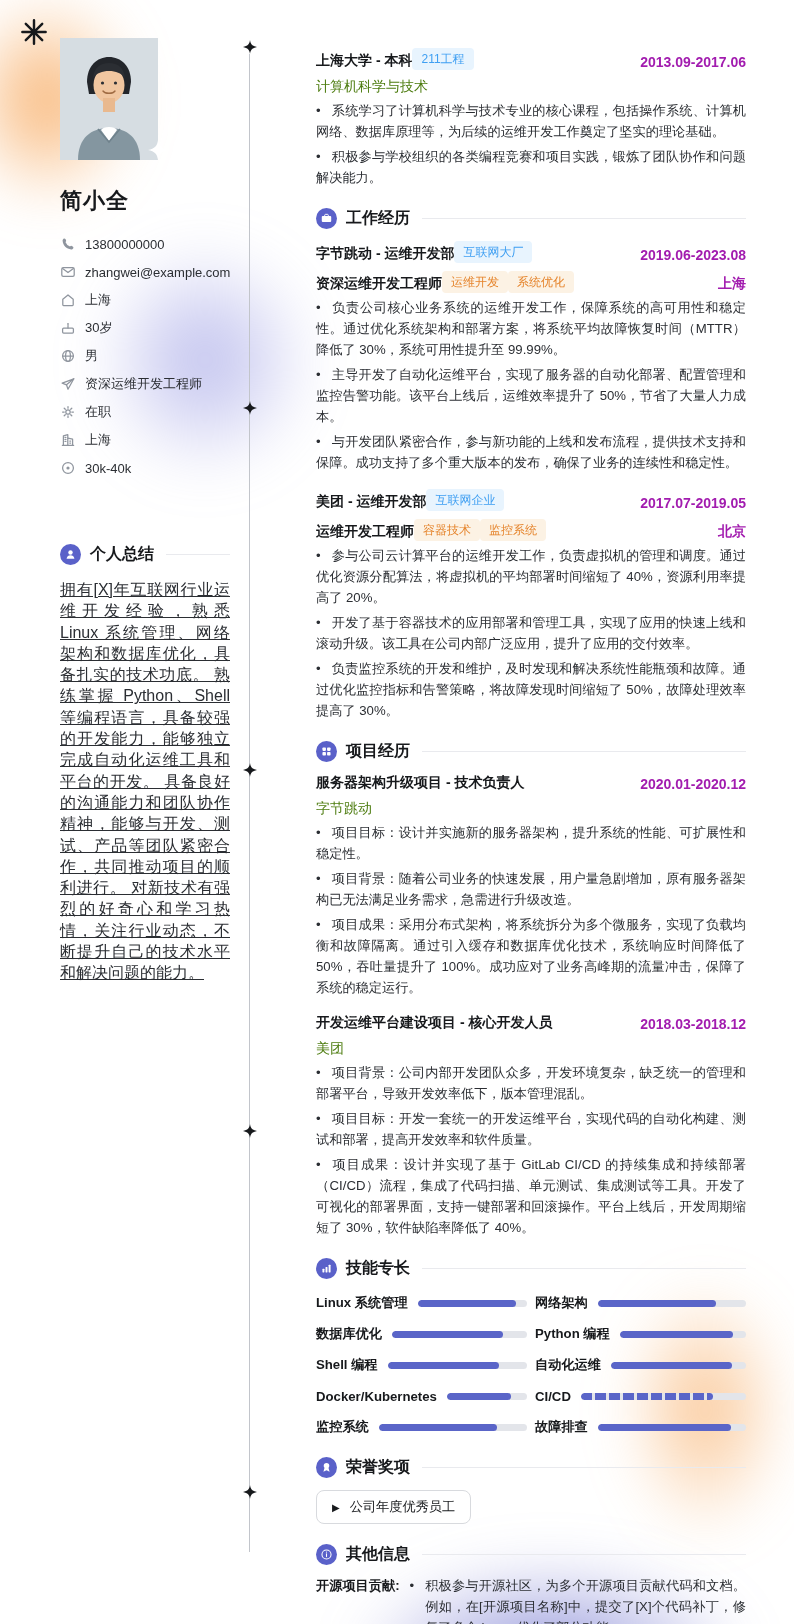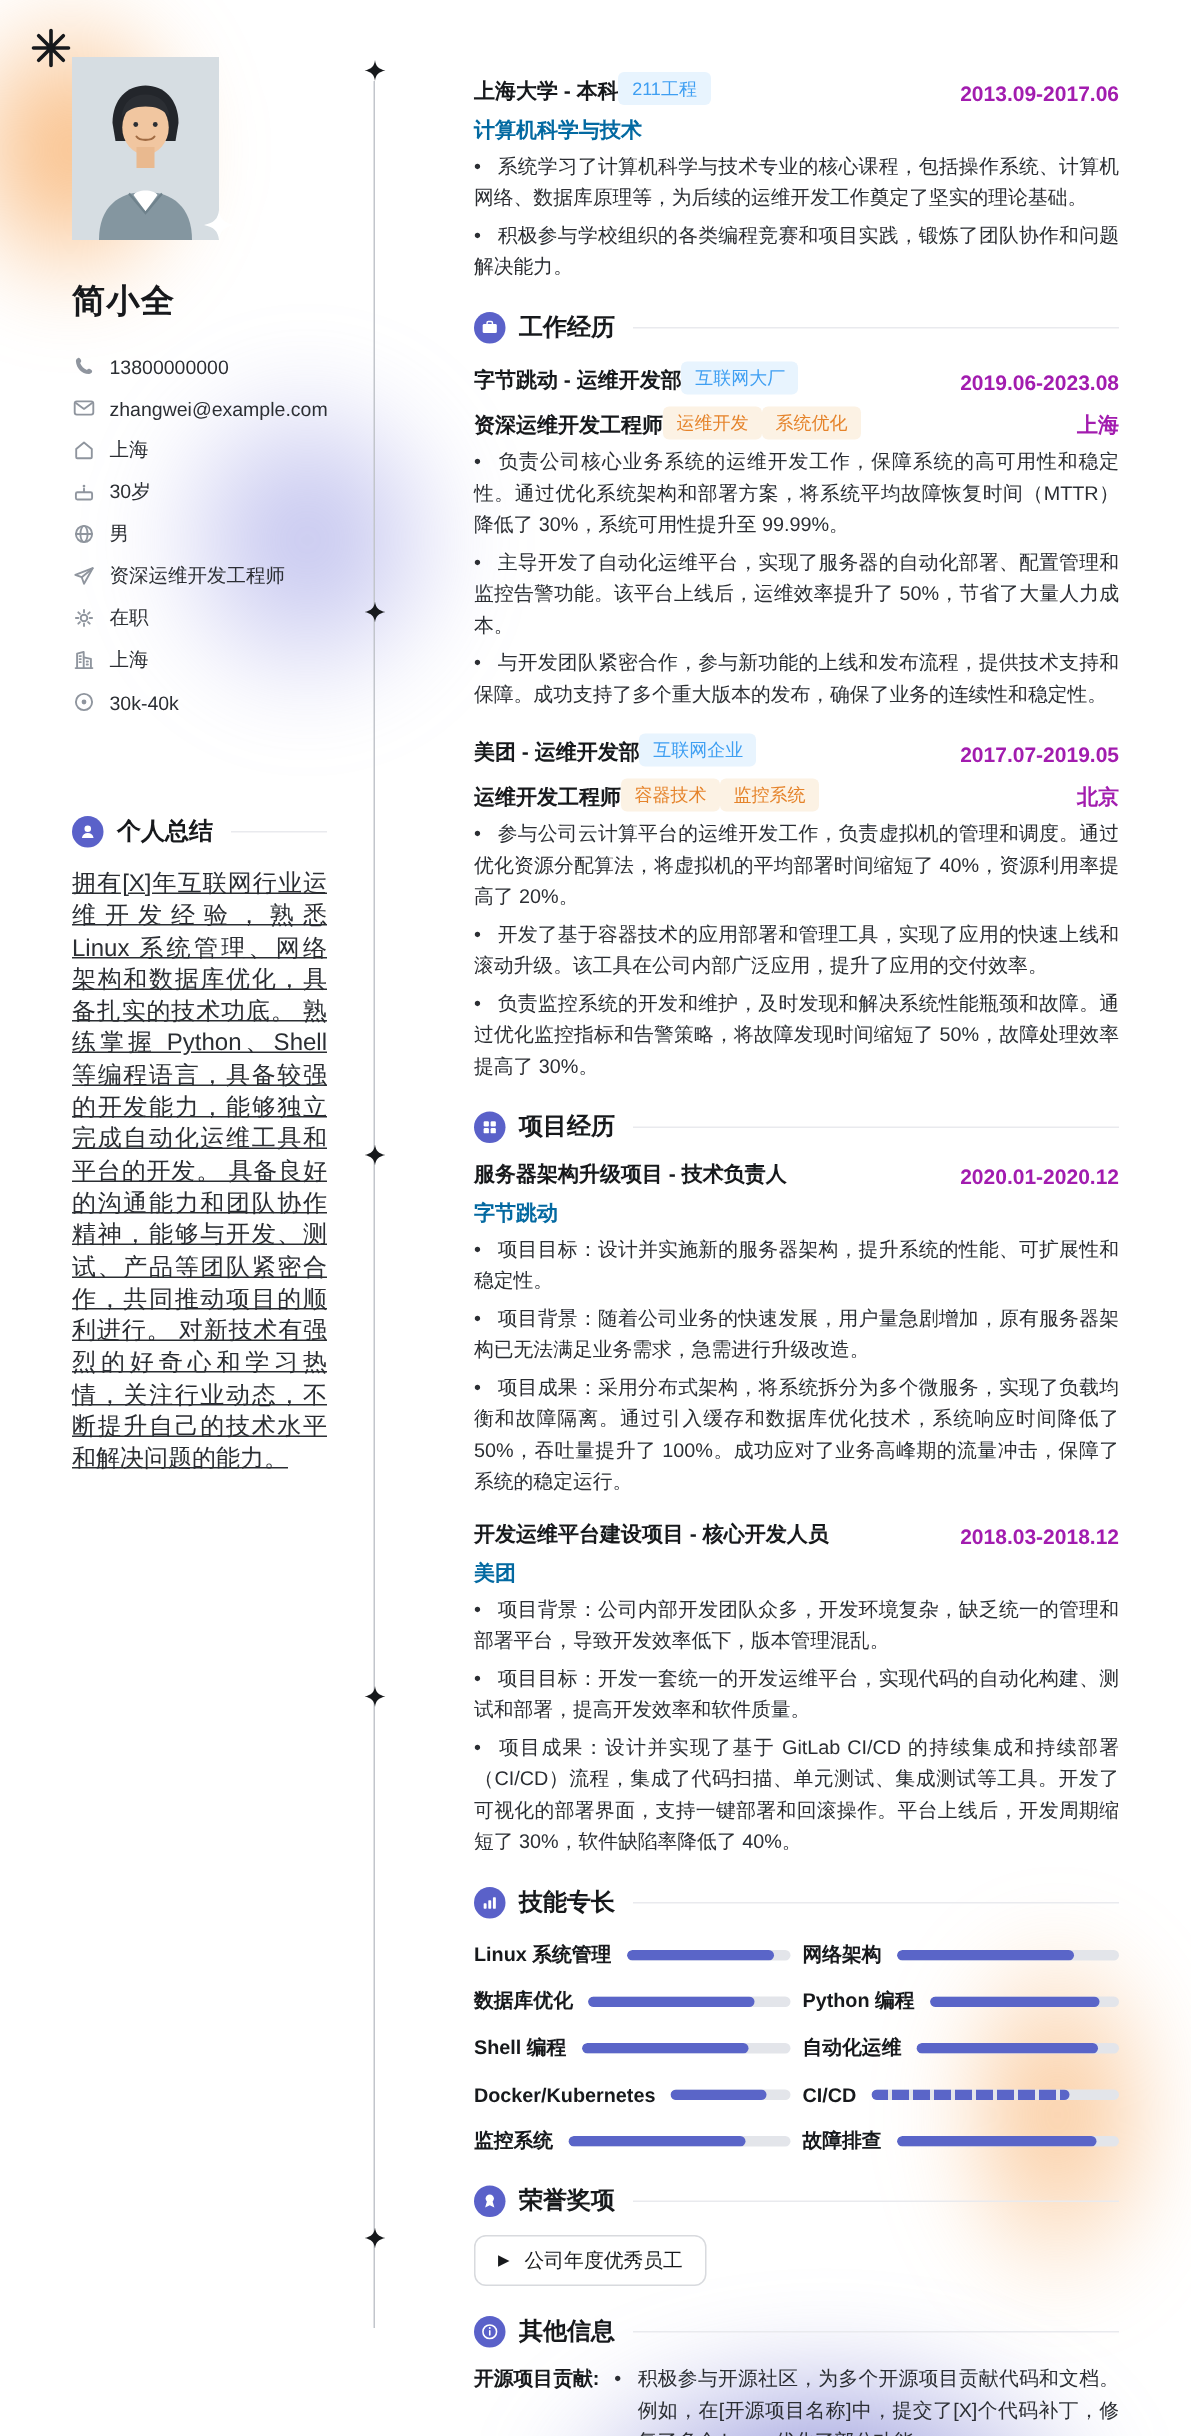--- a/index.html
+++ b/index.html
@@ -7,21 +7,21 @@
         font-family:"Liberation Sans","DejaVu Sans",sans-serif;color:#2b2e33;
         --accent:#5a61c9;--bar:#5a65c8;--tagb-t:#3f9ff2;--tagb-bg:#e8f4fe;--tago-t:#e5832a;--tago-bg:#fcf2e4;}
   
   .blob{position:absolute;border-radius:50%;filter:blur(26px);pointer-events:none;z-index:0;}
   .blob-orange-tl{left:-78px;top:-50px;width:250px;height:300px;background:radial-gradient(closest-side,rgba(246,158,74,.8),rgba(246,158,74,0) 72%);}
   .blob-purple-photo{left:55px;top:200px;width:300px;height:320px;background:radial-gradient(closest-side,rgba(134,136,222,.55),rgba(134,136,222,0) 75%);}
   .blob-orange-br{left:590px;top:1230px;width:230px;height:360px;background:radial-gradient(closest-side,rgba(246,158,74,.6),rgba(246,158,74,0) 72%);}
   .blob-purple-b{left:280px;top:1520px;width:540px;height:280px;background:radial-gradient(closest-side,rgba(110,113,205,.75),rgba(110,113,205,0) 75%);}
   .logo{position:absolute;left:20px;top:18px;z-index:3;}
   
-  .sidebar{position:absolute;left:48px;top:38px;width:170px;z-index:2;}
+  .sidebar{position:absolute;left:60px;top:38px;width:170px;z-index:2;}
   .photo{width:98px;height:122px;position:relative;}
   .photo svg{display:block;}
   .white-sparkle{position:absolute;z-index:3;}
   .name{margin:26px 0 0;font-size:22px;font-weight:700;color:#17191c;letter-spacing:1px;}
   .contacts{list-style:none;margin:14px 0 0;padding:0;}
   .contacts li{display:flex;align-items:center;height:28px;font-size:13px;color:#2b2e33;}
   .cicon{width:16px;height:16px;margin-right:9px;color:#8f959e;flex:none;display:flex;}
   .cicon svg{width:16px;height:16px;}
   .side-sec{margin-top:62px;}
   .sec-head{display:flex;align-items:center;}
@@ -40,21 +40,21 @@
   .entry{margin-top:0;}
   .entry + .entry{margin-top:16px;}
   .ehead,.esub{display:flex;align-items:flex-end;}
   .ehead{margin-top:12px;}
   .esub{margin-top:8px;}
   .etitle{font-size:14px;font-weight:700;color:#17191c;white-space:nowrap;}
   .tag{font-size:12px;border-radius:4px;padding:2.5px 9px;white-space:nowrap;}
   .tag.blue{color:var(--tagb-t);background:var(--tagb-bg);}
   .tag.orange{color:var(--tago-t);background:var(--tago-bg);}
   .edate{margin-left:auto;font-size:14px;font-weight:700;color:#a21caf;white-space:nowrap;}
-  .emajor{font-size:14px;font-weight:700;color:#0369a1;margin-top:8px;}
+  .emajor{font-size:14px;font-weight:400;color:#4d7c0f;margin-top:8px;}
   .bullets{margin-top:4px;}
   .bullet{margin:0 0 4px;font-size:13.2px;line-height:21px;text-align:justify;}
   .dot{margin-right:11px;}
   
   .skills-grid{display:grid;grid-template-columns:1fr 1fr;column-gap:8px;row-gap:11px;margin-top:14px;}
   .skill{display:flex;align-items:center;height:20px;}
   .slabel{font-size:13.2px;font-weight:700;color:#17191c;white-space:nowrap;}
   .strack{flex:1;height:7px;background:#e3e5ea;border-radius:4px;margin-left:10px;overflow:hidden;}
   .sfill{height:100%;border-radius:4px;background:var(--bar);}
   .sfill.seg{background:repeating-linear-gradient(90deg,var(--bar) 0 11px,transparent 11px 14px);}

